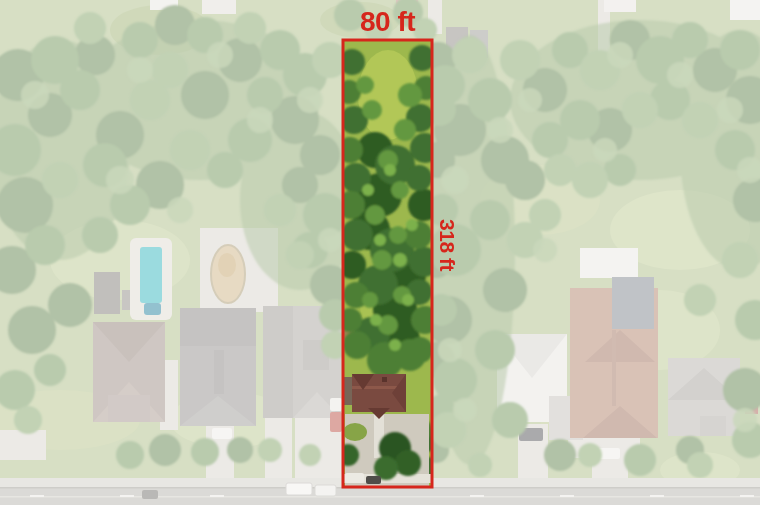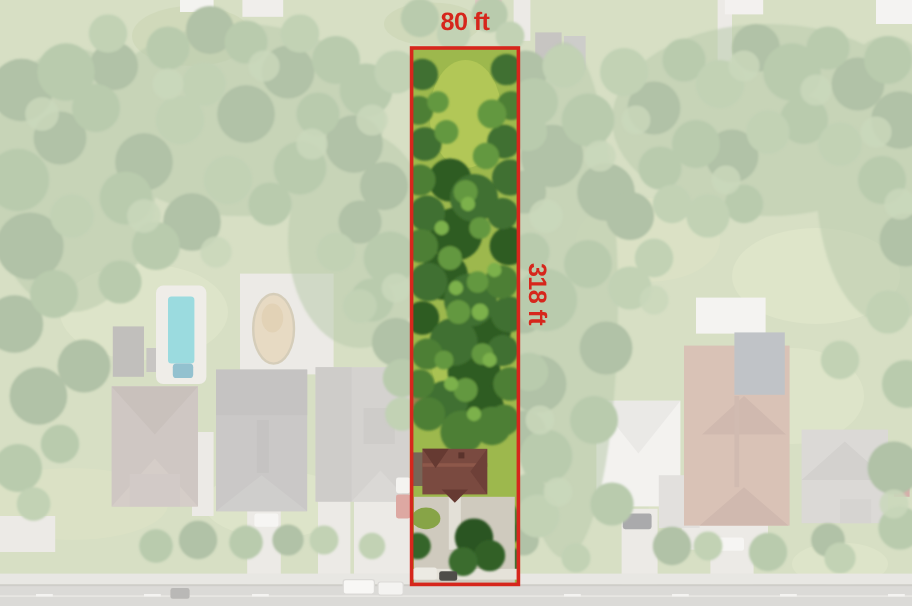--- a/index.html
+++ b/index.html
@@ -6,21 +6,21 @@
   .stage{
     position:relative;width:760px;height:505px;overflow:hidden;
     font-family:"Liberation Sans",sans-serif;background:#cfd8b8;
   }
   .stage svg{position:absolute;left:0;top:0;width:760px;height:505px;display:block;}
   .dim-label{
     position:absolute;font-weight:bold;letter-spacing:-0.5px;
     color:var(--boundary-color,#d6261c);text-align:center;line-height:1;
     white-space:nowrap;user-select:none;
   }
-  #width-label{left:343px;top:8px;width:89px;font-size:21px;}
+  #width-label{left:343px;top:8px;width:89px;font-size:28px;}
   #depth-label{left:415px;top:234px;width:64px;height:22px;font-size:21px;
     transform:rotate(90deg);transform-origin:center center;}
 </style>
 </head>
 <body>
 
 <div class="stage">
   <svg viewBox="0 0 760 505" aria-hidden="true">
     <defs>
       <clipPath id="lot-clip">

